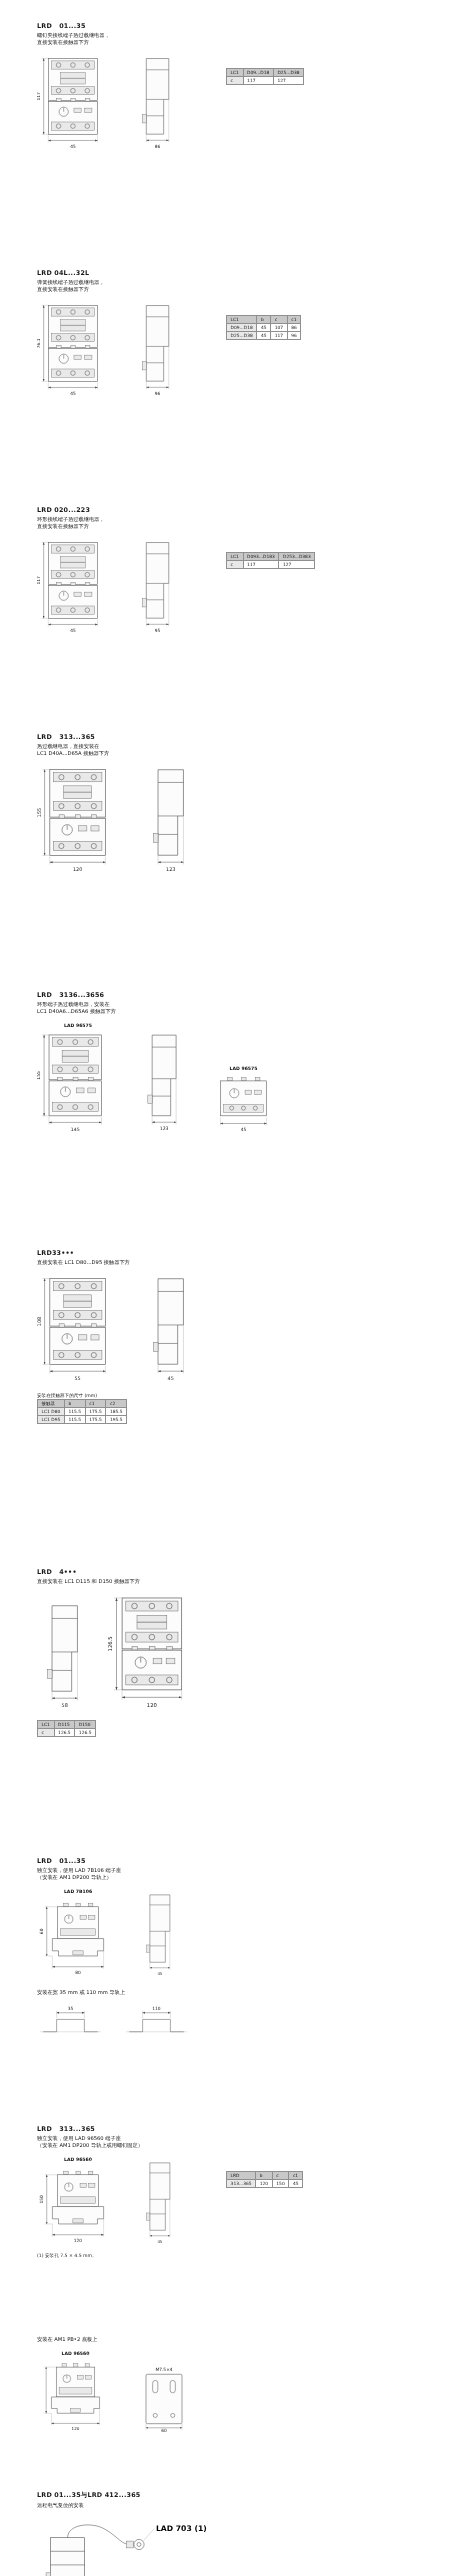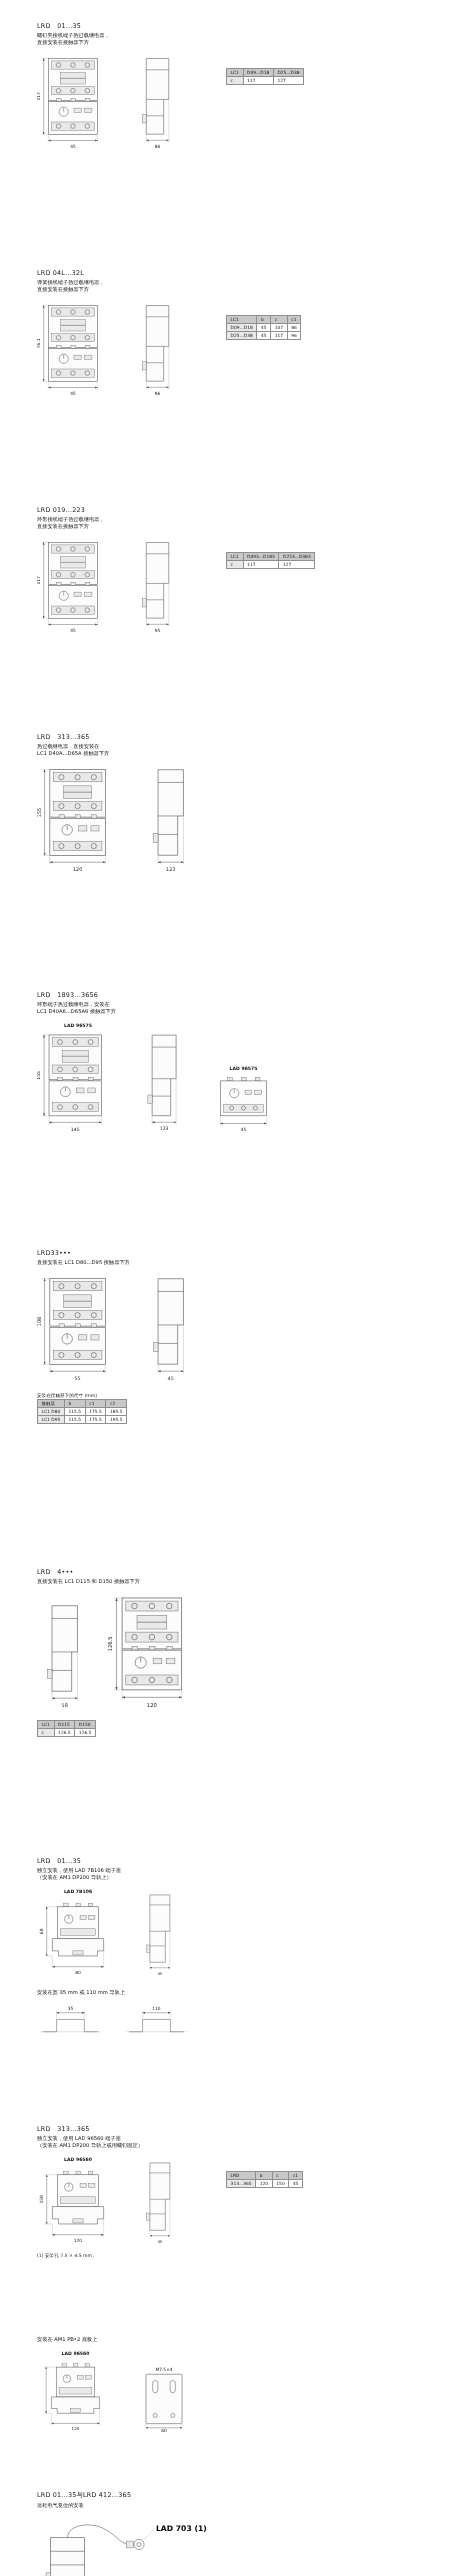--- a/index.html
+++ b/index.html
@@ -2,21 +2,21 @@
 <html style="font-size:8.2px"><head>
 <meta charset="utf-8">
 <style>
   html,body{margin:0;padding:0;}
   body{
     width:464px;height:3580px;overflow:hidden;background:#ffffff;
     font-family:"DejaVu Sans","Liberation Sans",sans-serif;color:#1a1a1a;
     padding-top:14.4px;box-sizing:border-box;
   }
   .sec{position:relative;padding:7.2px 20.6px 0 37px;box-sizing:border-box;overflow:hidden;}
-  .sec h3{font-size:6.4px;margin:0 0 2.1px;font-weight:normal;white-space:pre;letter-spacing:0.2px;}
+  .sec h3{font-size:6.4px;margin:0 0 2.1px;font-weight:bold;white-space:pre;letter-spacing:0.2px;}
   .caption div{font-size:5.2px;line-height:1.5;color:#111;}
   .subcap{margin-top:11.3px;}
   .figrow{display:flex;align-items:flex-end;gap:18.5px;margin-top:7.2px;}
   .figwrap{display:flex;flex-direction:column;align-items:center;gap:1.5px;}
   .figlabel{font-size:4.6px;font-weight:bold;color:#111;}
   .tablebox{margin-left:29px;align-self:flex-start;margin-top:13.4px;}
   .tablebox.below{margin:9.3px 0 0 0;align-self:auto;}
   table{border-collapse:collapse;font-size:4.4px;}
   th,td{border:0.5px solid #8f8f8f;padding:1px 3.6px;font-weight:normal;text-align:left;white-space:nowrap;}
   thead th{background:#c8c8c8;}
@@ -282,21 +282,21 @@
               <td>117</td>
               <td>96</td>
             </tr>
           </tbody>
         </table>
       </div>
   </div>
 </section>
 
 <section class="sec" style="height:227px">
-  <h3>LRD 019...223</h3>
+  <h3>LRD 020...223</h3>
   <div class="caption">
       <div>环形接线端子热过载继电器，</div>
       <div>直接安装在接触器下方</div>
     </div>
   <div class="figrow">
     <div class="figwrap">
       <svg viewBox="0 0 150 190" width="77" height="98">
         <use href="#sym-combo"></use>
         <text class="dim" x="70" y="183" text-anchor="middle">45</text>
         <text class="dim" text-anchor="middle" transform="translate(6,82) rotate(-90)">117</text>
@@ -346,21 +346,21 @@
     <div class="figwrap">
       <svg viewBox="0 0 90 190" width="52" height="110">
         <use href="#sym-side"></use>
         <text class="dim" x="48" y="183" text-anchor="middle">123</text>
       </svg>
     </div>
   </div>
 </section>
 
 <section class="sec" style="height:258px">
-  <h3>LRD   1893...3656</h3>
+  <h3>LRD   3136...3656</h3>
   <div class="caption">
       <div>环形端子热过载继电器，安装在</div>
       <div>LC1 D40A6...D65A6 接触器下方</div>
     </div>
   <div class="figrow">
     <div class="figwrap">
       <div class="figlabel">LAD 96575</div>
       <svg viewBox="0 0 150 190" width="82" height="105">
         <use href="#sym-combo"></use>
         <text class="dim" x="70" y="183" text-anchor="middle">145</text>

